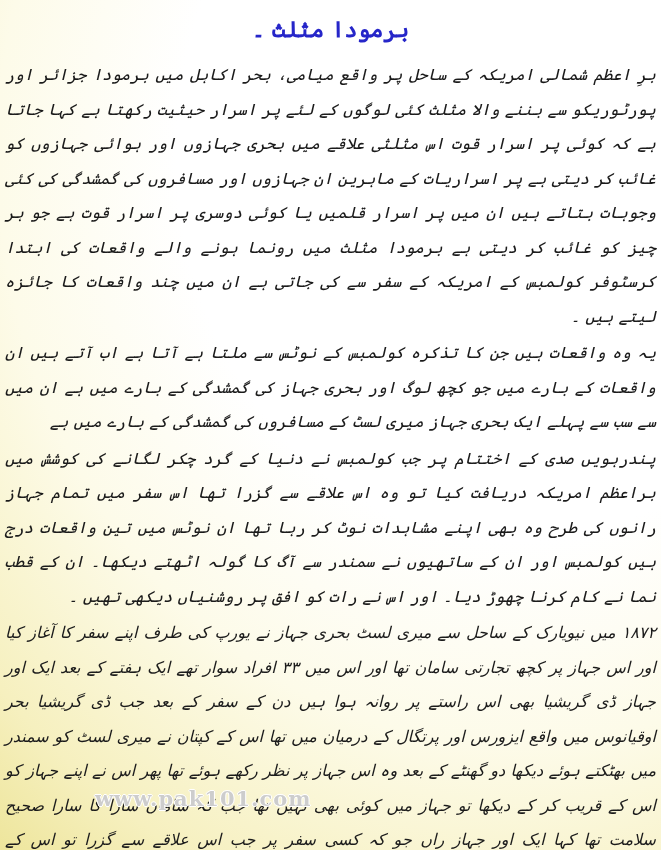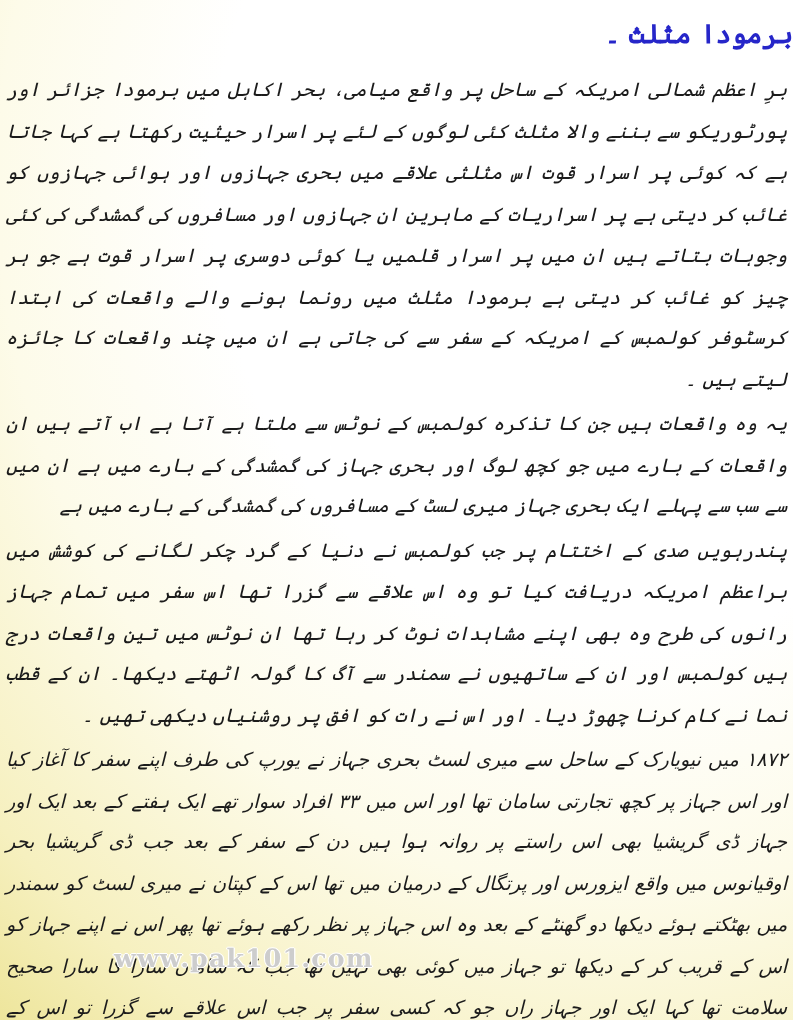--- a/index.html
+++ b/index.html
@@ -18,20 +18,21 @@
     background:
       radial-gradient(ellipse 135% 120% at 78% 18%,
         #ffffff 38%,
         #fdfbe9 58%,
         #f6f0bf 78%,
         #ece394 92%,
         #e5da7f 100%);
   }
   .title {
     margin: 16px auto 10px auto;
+    text-align: center;
     font-size: 22px;
     font-weight: bold;
     color: #2626c9;
     letter-spacing: 1px;
     font-family: "DejaVu Serif", serif;
   }
   .content {
     padding: 6px 5px 0 5px;
     color: #1b1b1b;
   }

